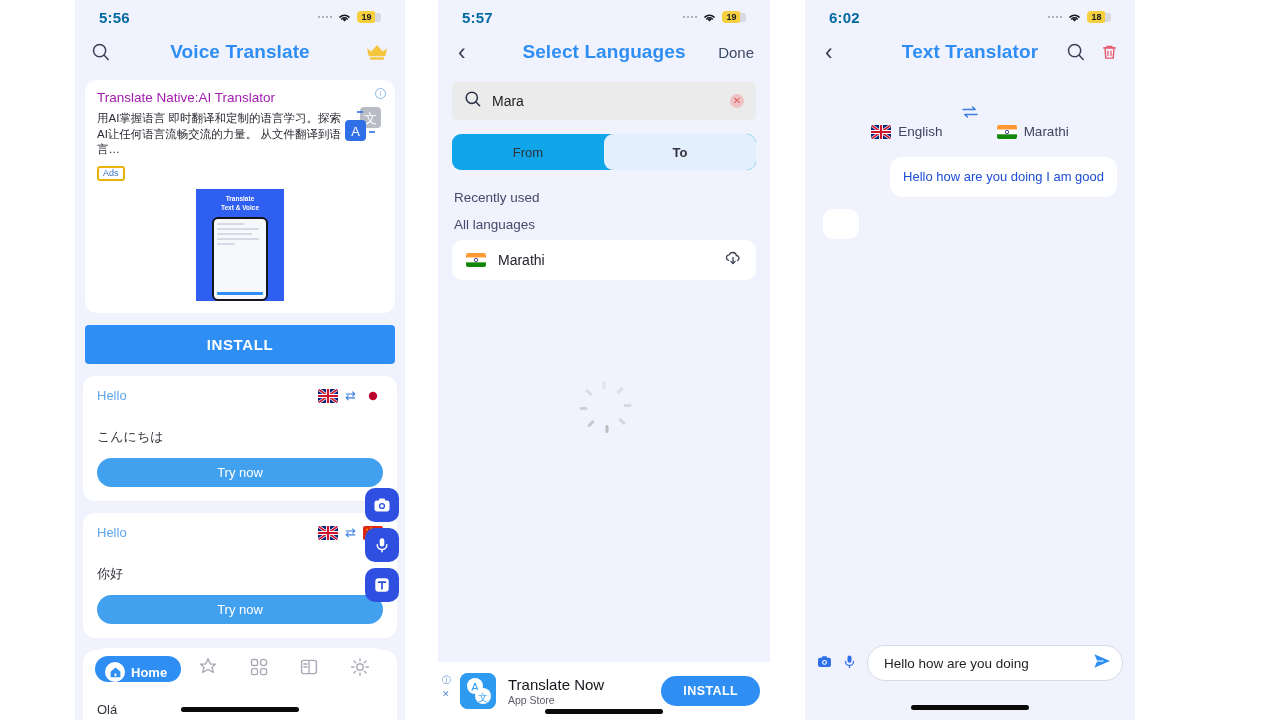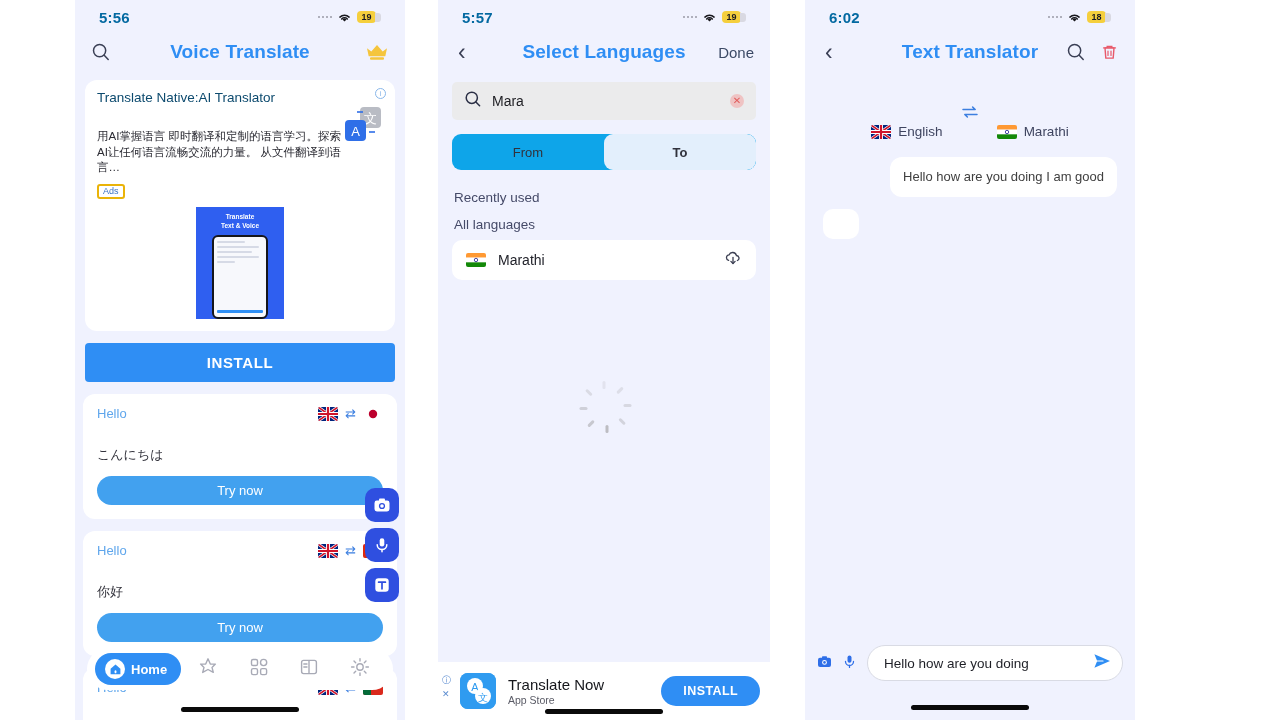--- a/index.html
+++ b/index.html
@@ -54,21 +54,21 @@
   .nav-right { margin-left: auto; display: flex; align-items: center; gap: 14px; z-index: 2; }
   .icon-btn { display: flex; align-items: center; justify-content: center; cursor: pointer; }
   .back-chev { font-size: 23px; color: #3a3f55; line-height: 1; font-weight: 300; padding: 0 4px; }
   .done-link { font-size: 15px; color: #3c4a66; }
 
   
   .ad-card {
     margin: 6px 10px 0 10px; background: #ffffff; border-radius: 12px;
     padding: 10px 12px 12px 12px; position: relative;
   }
-  .ad-title { font-size: 13.5px; color: #0c4a6e; margin-bottom: 24px; }
+  .ad-title { font-size: 13.5px; color: #a21caf; margin-bottom: 6px; }
   .ad-desc { font-size: 11.5px; color: #2b2b33; line-height: 1.35; width: 250px; }
   .ad-info {
     position: absolute; top: 8px; right: 9px; width: 11px; height: 11px;
     border: 1px solid #89b7ea; border-radius: 50%; color: #89b7ea;
     font-size: 8px; text-align: center; line-height: 10px;
   }
   .ad-logo {
     position: absolute; right: 12px; top: 26px; width: 40px; height: 38px;
   }
   .ads-badge {
@@ -124,21 +124,21 @@
 
   
   .tabbar {
     position: absolute; left: 12px; right: 12px; bottom: 30px; height: 42px;
     background: #ffffff; border-radius: 21px; display: flex; align-items: center;
     padding: 0 8px; justify-content: space-between;
   }
   .tab { display: flex; align-items: center; justify-content: center; cursor: pointer; flex: 1; }
   .tab.active {
     flex: 0 0 auto; background: #2f8ef4; border-radius: 17px; gap: 6px;
-    padding: 6px 14px 6px 10px; margin-right: 2px;
+    padding: 6px 14px 0 10px; margin-right: 2px;
   }
   .tab.active .tab-label { color: #ffffff; font-size: 13px; font-weight: bold; }
   .home-circle {
     width: 20px; height: 20px; border-radius: 50%; background: #ffffff;
     display: flex; align-items: center; justify-content: center;
   }
   .home-indicator {
     position: absolute; bottom: 8px; left: 50%; transform: translateX(-50%);
     width: 118px; height: 5px; background: #0a0a0a; border-radius: 3px;
   }
@@ -187,21 +187,21 @@
     border-radius: 16px; padding: 8px 22px; cursor: pointer; letter-spacing: .4px;
   }
   .banner-marks { position: absolute; left: 4px; top: 12px; font-size: 9px; color: #5b8cd0; line-height: 1.5; }
 
   
   .langbar { display: flex; align-items: center; justify-content: center; gap: 18px; margin-top: 14px; }
   .langbar-item { display: flex; align-items: center; gap: 7px; cursor: pointer; margin-top: 36px; }
   .langbar-name { font-size: 13.5px; color: #3f4560; }
   .bubble-out {
     margin: 18px 18px 0 auto; max-width: 232px; background: #ffffff;
-    border-radius: 12px; padding: 11px 13px; font-size: 13px; color: #404040;
+    border-radius: 12px; padding: 11px 13px; font-size: 13px; color: #1d4ed8;
     line-height: 1.35; width: fit-content;
   }
   .bubble-in {
     margin: 12px auto 0 18px; width: 36px; height: 30px; background: #ffffff;
     border-radius: 10px;
   }
   .inputbar {
     position: absolute; left: 0; right: 0; bottom: 34px; height: 46px;
     display: flex; align-items: center; padding: 0 12px; gap: 11px;
   }

